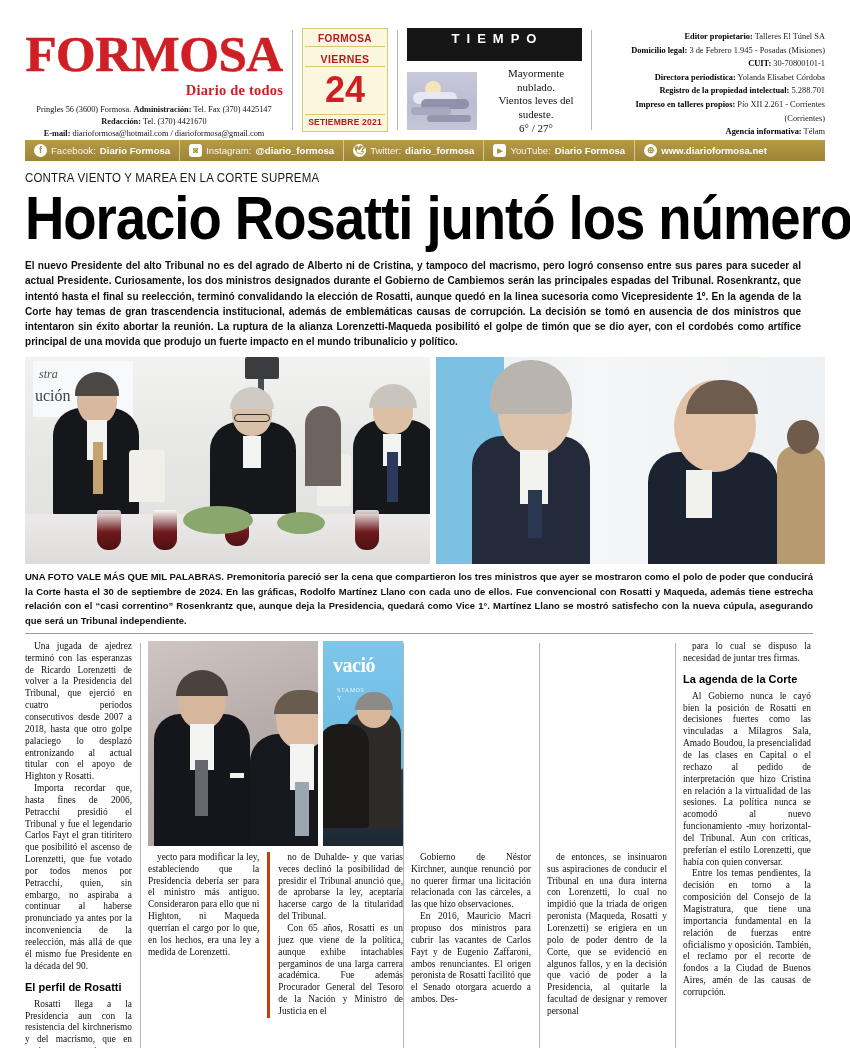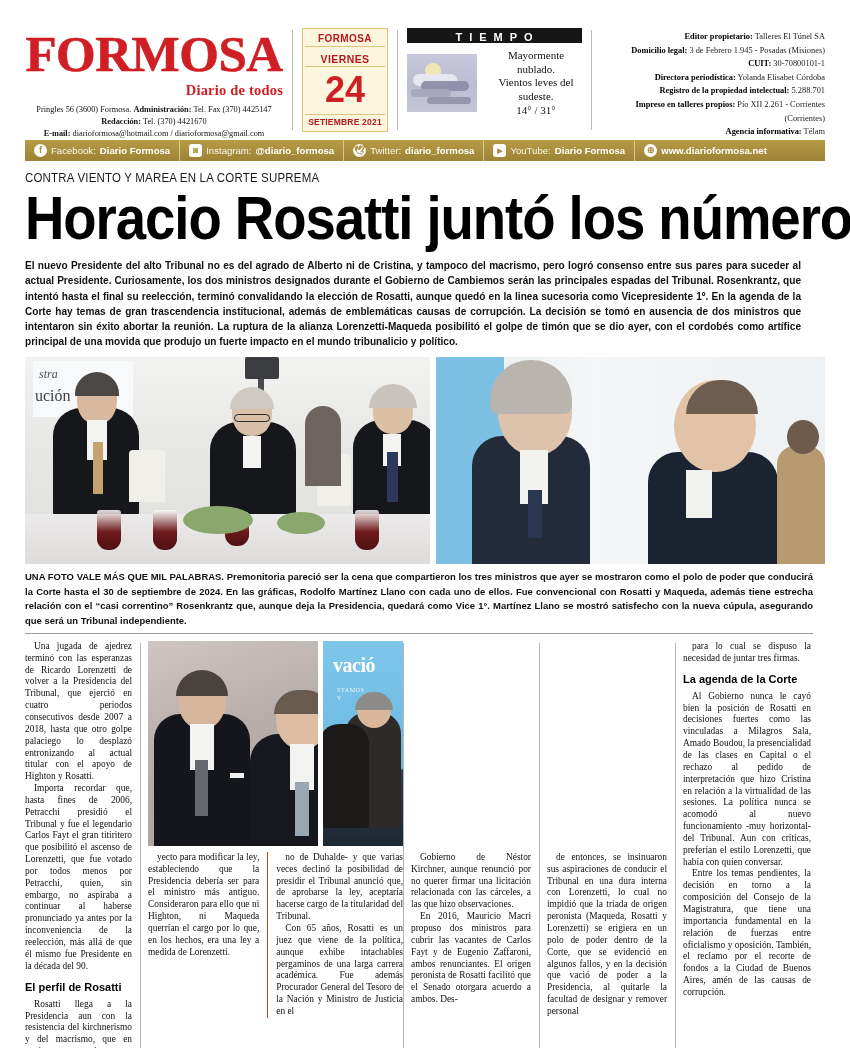--- a/index.html
+++ b/index.html
@@ -104,24 +104,24 @@
     padding-top: 2px;
   }
 
   
   .mh-weather { width: 175px; display: flex; flex-direction: column; }
   .w-title {
     background: #161616;
     color: #fff;
     font-family: "Liberation Sans", sans-serif;
     font-weight: bold;
-    font-size: 11px;
+    font-size: 13px;
     letter-spacing: 7px;
     text-align: center;
-    padding: 3px 0 0 6px;
+    padding: 3px 0 15px 6px;
   }
   .w-body { display: flex; align-items: center; margin-top: 6px; gap: 13px; }
   .w-icon {
     width: 70px; height: 58px;
     background: linear-gradient(180deg,#c9c9dd 0%, #bcbcd2 55%, #c6c6d8 100%);
     position: relative; overflow: hidden; flex: 0 0 auto;
   }
   .w-sun {
     position: absolute; left: 18px; top: 9px; width: 16px; height: 16px;
     border-radius: 50%; background: #f2e6b6;
@@ -353,21 +353,21 @@
           <div class="w-cl a"></div>
           <div class="w-cl b"></div>
           <div class="w-cl c"></div>
           <div class="w-cl d"></div>
         </div>
         <div class="w-text">
           <div>Mayormente</div>
           <div>nublado.</div>
           <div>Vientos leves del</div>
           <div>sudeste.</div>
-          <div>14° / 31°</div>
+          <div>6° / 27°</div>
         </div>
       </div>
     </div>
 
     <div class="mh-sep"></div>
 
     <div class="mh-pub">
       <div><b>Editor propietario:</b><span> Talleres El Túnel SA</span></div>
       <div><b>Domicilio legal:</b><span> 3 de Febrero 1.945 - Posadas (Misiones)</span></div>
       <div><b>CUIT:</b><span> 30-70800101-1</span></div>
@@ -509,21 +509,21 @@
           <div style="position:absolute;right:2px;bottom:18px;width:56px;height:116px;background:#2e2a28;border-radius:22px 22px 4px 4px;"></div>
           <div style="position:absolute;right:34px;bottom:18px;width:50px;height:104px;background:#1c1a19;border-radius:20px 20px 4px 4px;"></div>
           <div style="position:absolute;right:12px;bottom:118px;width:34px;height:34px;background:#d9b79a;border-radius:50%;"></div>
           <div style="position:absolute;right:10px;bottom:136px;width:38px;height:18px;background:#8c8b88;border-radius:19px 19px 0 0;"></div>
         </div>
       </div>
       <div style="display:flex;">
         <div style="width:123px;padding-right:8px;position:relative;">
           <p>yecto para modificar la ley, estableciendo que la Presidencia debería ser para el ministro más antiguo. Consideraron para ello que ni Highton, ni Maqueda querrían el cargo por lo que, en los hechos, era una ley a medida de Lorenzetti.</p>
         </div>
-        <div style="width:140px;padding-left:8px;position:relative;border-left:1px solid #c2410c;">
+        <div style="width:140px;padding-left:8px;position:relative;border-left:3px solid #c2410c;">
           <p>no de Duhalde- y que varias veces declinó la posibilidad de presidir el Tribunal anunció que, de aprobarse la ley, aceptaría hacerse cargo de la titularidad del Tribunal.</p>
           <p>Con 65 años, Rosatti es un juez que viene de la política, aunque exhibe intachables pergaminos de una larga carrera académica. Fue además Procurador General del Tesoro de la Nación y Ministro de Justicia en el</p>
         </div>
       </div>
     </div>
 
     <div class="col vr" style="width:136px;">
       <div style="height:211px;"></div>
       <p>Gobierno de Néstor Kirchner, aunque renunció por no querer firmar una licitación relacionada con las cárceles, a las que hizo observaciones.</p>
       <p>En 2016, Mauricio Macri propuso dos ministros para cubrir las vacantes de Carlos Fayt y de Eugenio Zaffaroni, ambos renunciantes. El origen peronista de Rosatti facilitó que el Senado otorgara acuerdo a ambos. Des-</p>

